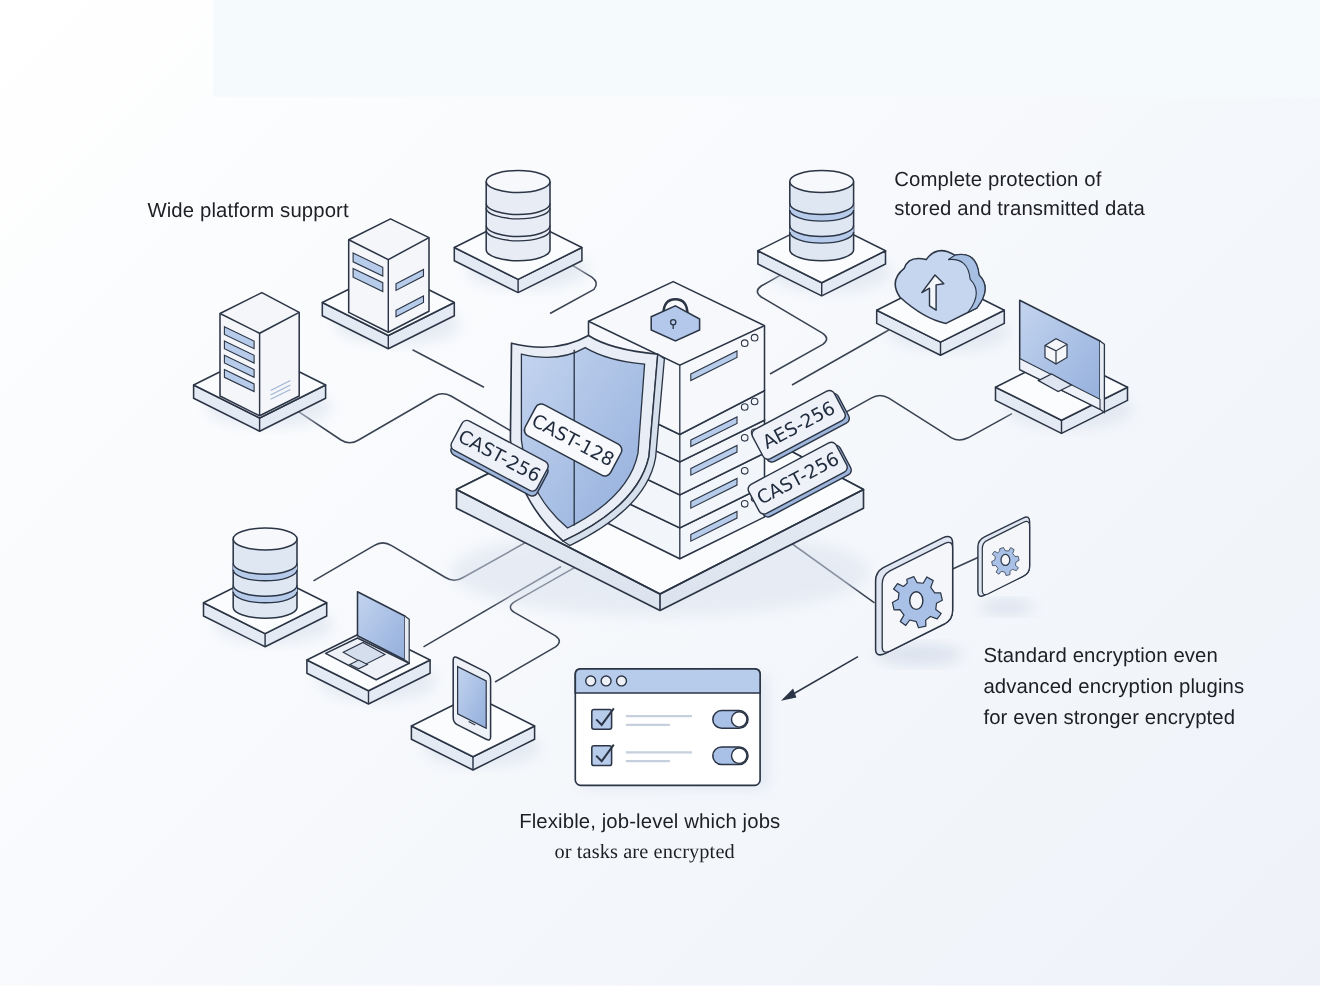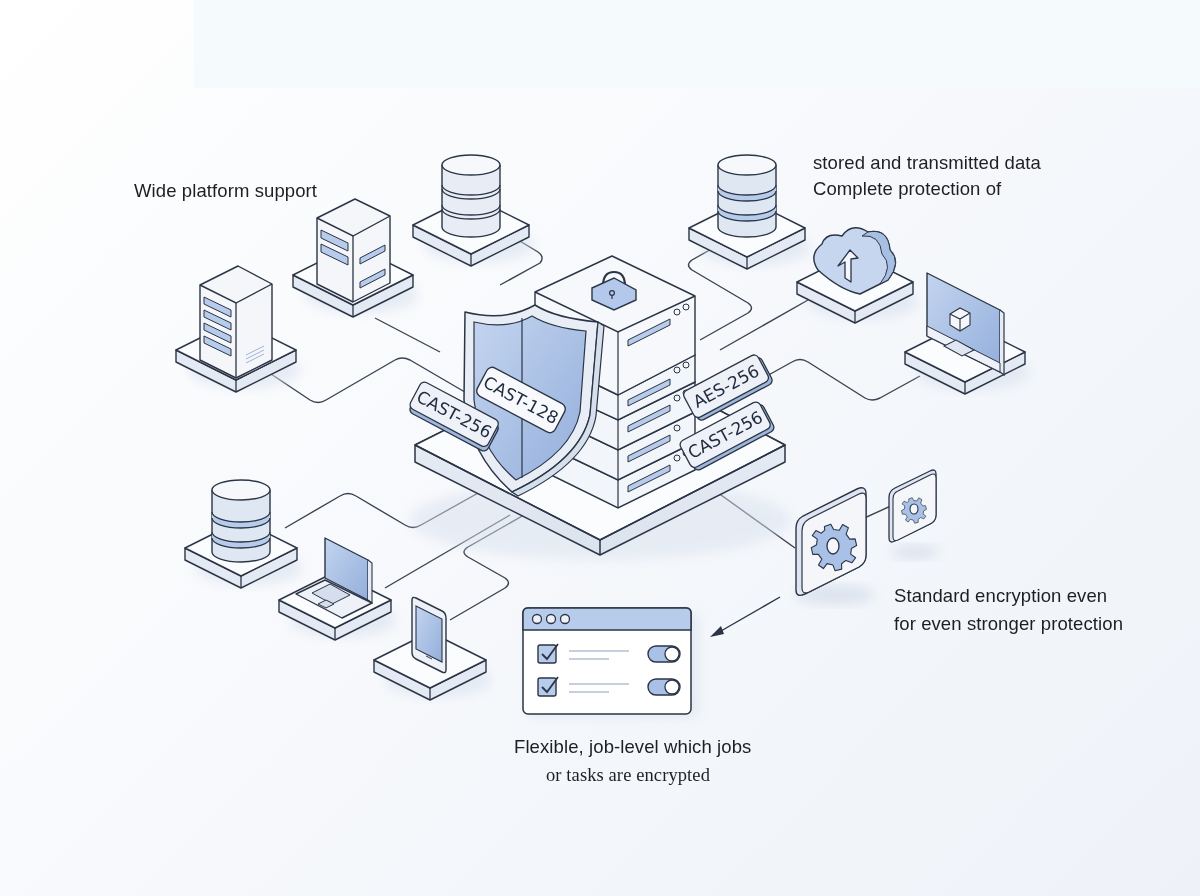--- a/index.html
+++ b/index.html
@@ -14,21 +14,21 @@
   }
   svg#scene { position: absolute; left: 0; top: 0; }
   .caption {
     position: absolute; color: #1d1f24; font-size: 18.5px; line-height: 26px;
     white-space: nowrap; letter-spacing: 0.1px;
   }
   .cap-line { display: block; }
   #cap-platform { left: 134px; top: 178px; }
   #cap-protection { left: 813px; top: 150px; }
   #cap-plugins { left: 894px; top: 582px; line-height: 28px; }
-  #cap-joblevel { left: 514px; top: 733px; line-height: 28px; }
+  #cap-joblevel { left: 472px; top: 733px; line-height: 28px; }
   #cap-joblevel .cap-line:nth-child(2) { padding-left: 32px; font-family: Liberation Serif, serif; }
   .tagtext { font-family: "DejaVu Sans", sans-serif; font-size: 17px; fill: #1f2a3d; }
 </style>
 </head>
 <body>
 
 <div class="top-panel"></div>
 
 <svg id="scene" width="1200" height="896" viewBox="0 0 1200 896">
   <defs>
@@ -333,23 +333,24 @@
           <circle cx="672" cy="687" r="7" fill="#ffffff" stroke="#2b3545" stroke-width="1.3"></circle>
         </g>
       </g>
   </g>
 </svg>
 
 <div class="caption" id="cap-platform">
     <span class="cap-line">Wide platform support</span>
   </div>
 <div class="caption" id="cap-protection">
+    <span class="cap-line">Complete protection of</span>
     <span class="cap-line">stored and transmitted data</span>
-    <span class="cap-line">Complete protection of</span>
   </div>
 <div class="caption" id="cap-plugins">
     <span class="cap-line">Standard encryption even</span>
-    <span class="cap-line">for even stronger protection</span>
+    <span class="cap-line">advanced encryption plugins</span>
+    <span class="cap-line">for even stronger encrypted</span>
   </div>
 <div class="caption" id="cap-joblevel">
     <span class="cap-line">Flexible, job-level which jobs</span>
     <span class="cap-line">or tasks are encrypted</span>
   </div>
 
 </body></html>

